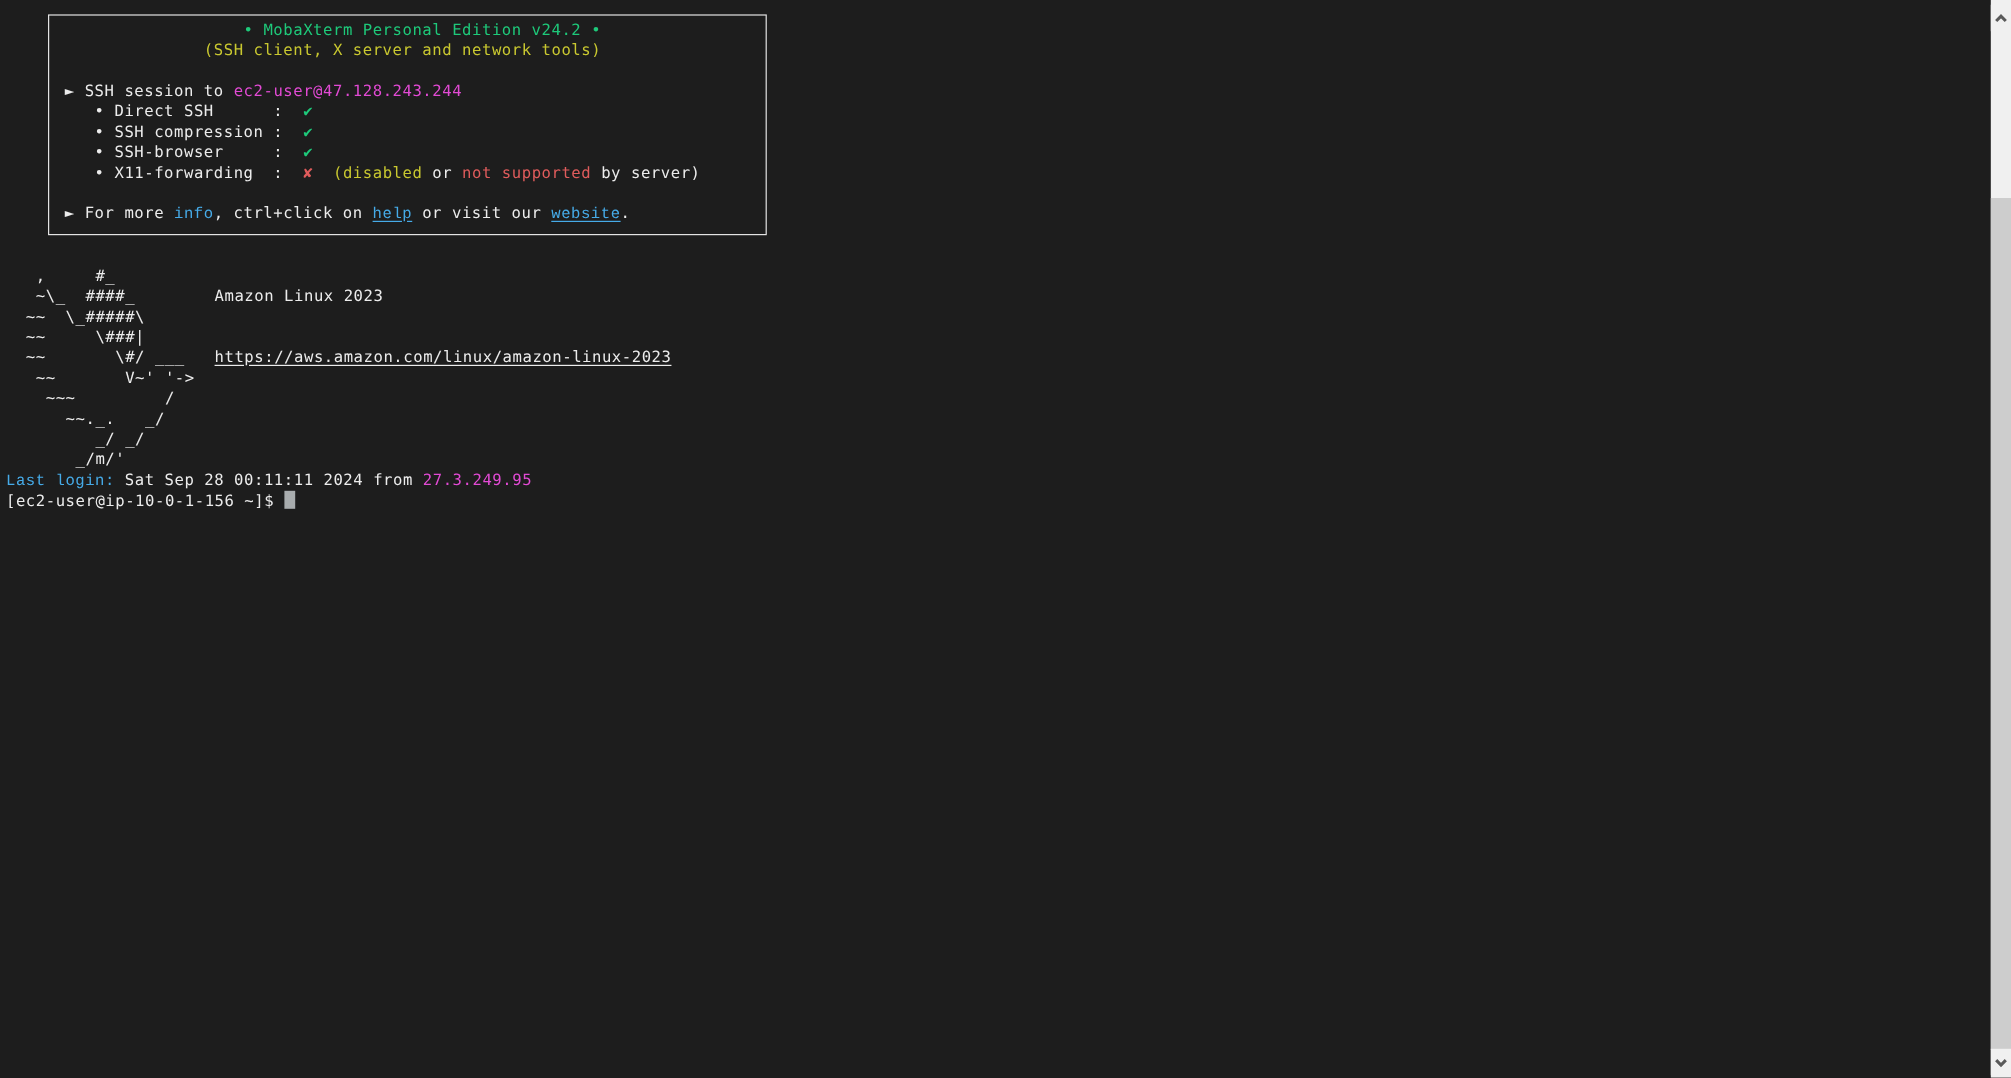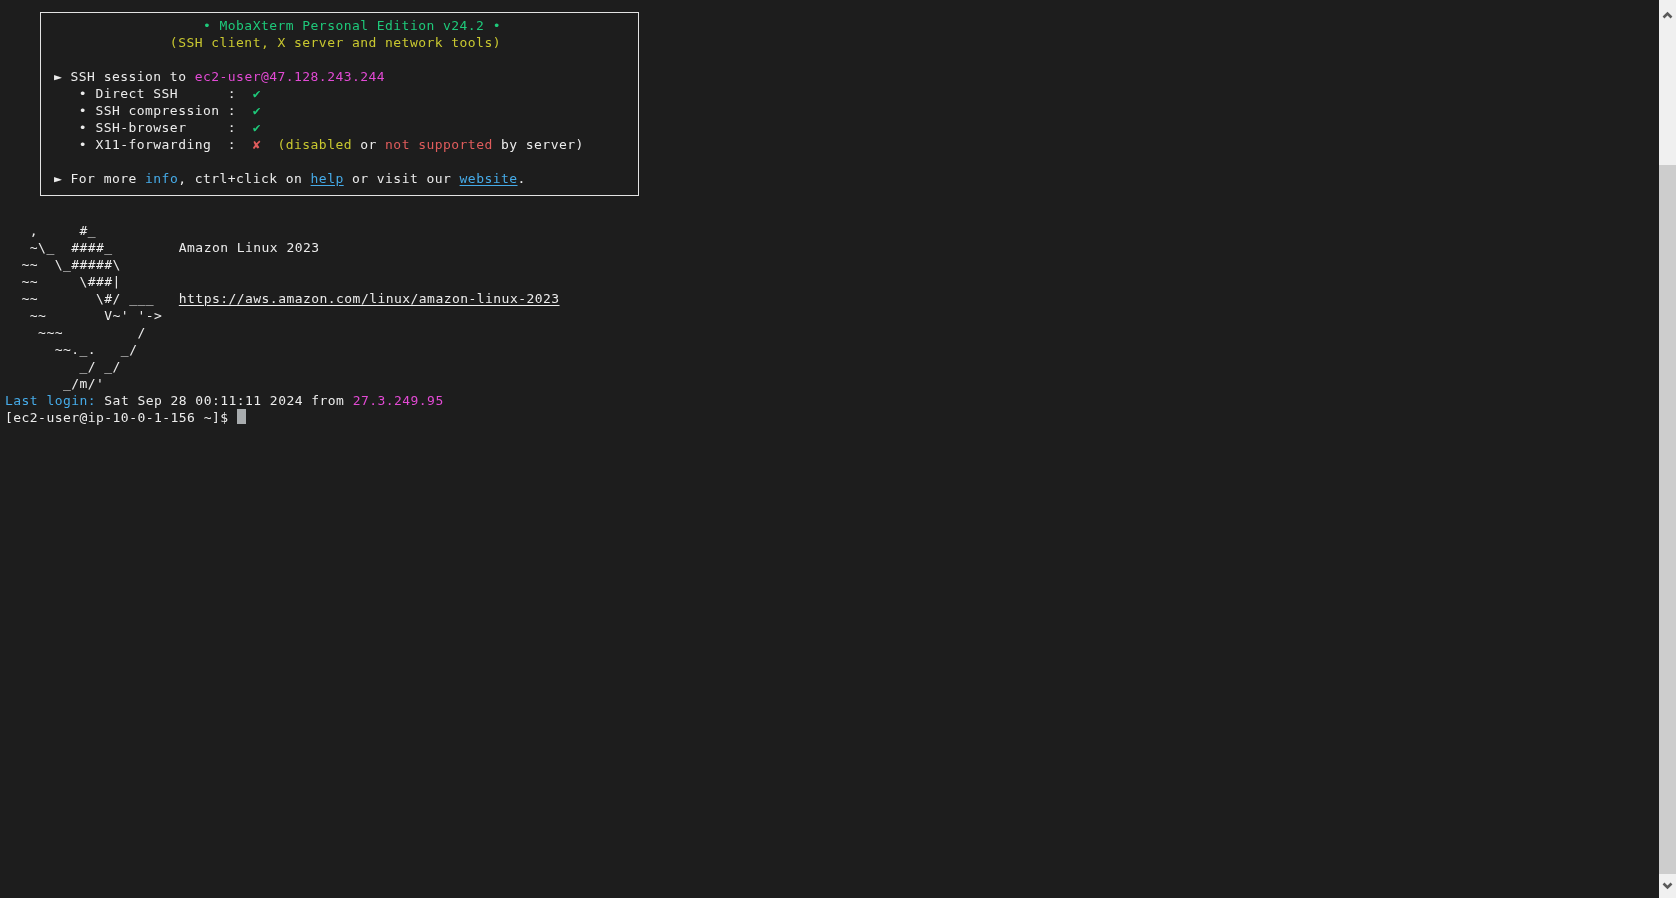--- a/index.html
+++ b/index.html
@@ -11,21 +11,21 @@
   html,body{width:1676px;height:898px;overflow:hidden;background:var(--bg);}
   .screen{position:absolute;inset:0;background:var(--bg);
     font-family:"DejaVu Sans Mono","Liberation Mono",monospace;}
   pre.term{font:13px/17px "DejaVu Sans Mono","Liberation Mono",monospace;
     letter-spacing:.45px;color:var(--fg);white-space:pre;}
   .tline{height:17px;white-space:pre;}
   .banner-box{position:absolute;left:40px;top:12px;width:599px;height:184px;
     border:1px solid var(--border);padding:4px 13px 0 13px;}
   .output{position:absolute;left:5px;top:222px;}
   .c-fg{color:var(--fg);} .c-green{color:var(--green);margin-top:14px;} .c-yellow{color:var(--yellow);}
-  .c-magenta{color:var(--magenta);margin-top:36px;} .c-blue{color:var(--blue);} .c-red{color:var(--red);}
+  .c-magenta{color:var(--magenta);margin-top:36px;} .c-blue{color:var(--blue);font-family:Liberation Mono, monospace;} .c-red{color:var(--red);}
   .u{text-decoration:underline;text-underline-offset:2px;}
   .cursor{display:inline-block;width:9px;height:15px;background:var(--cursor);
     vertical-align:-2px;}
   .scrollbar{position:absolute;right:0;top:0;width:17px;height:898px;
     background:var(--sb-track);}
   .sb-thumb{position:absolute;left:0;top:165px;width:17px;height:710px;
     background:var(--sb-thumb);}
   .sb-btn{position:absolute;left:0;width:17px;height:22px;display:flex;
     align-items:center;justify-content:center;background:var(--sb-track);}
   .sb-btn.up{top:4px;} .sb-btn.down{bottom:2px;}

